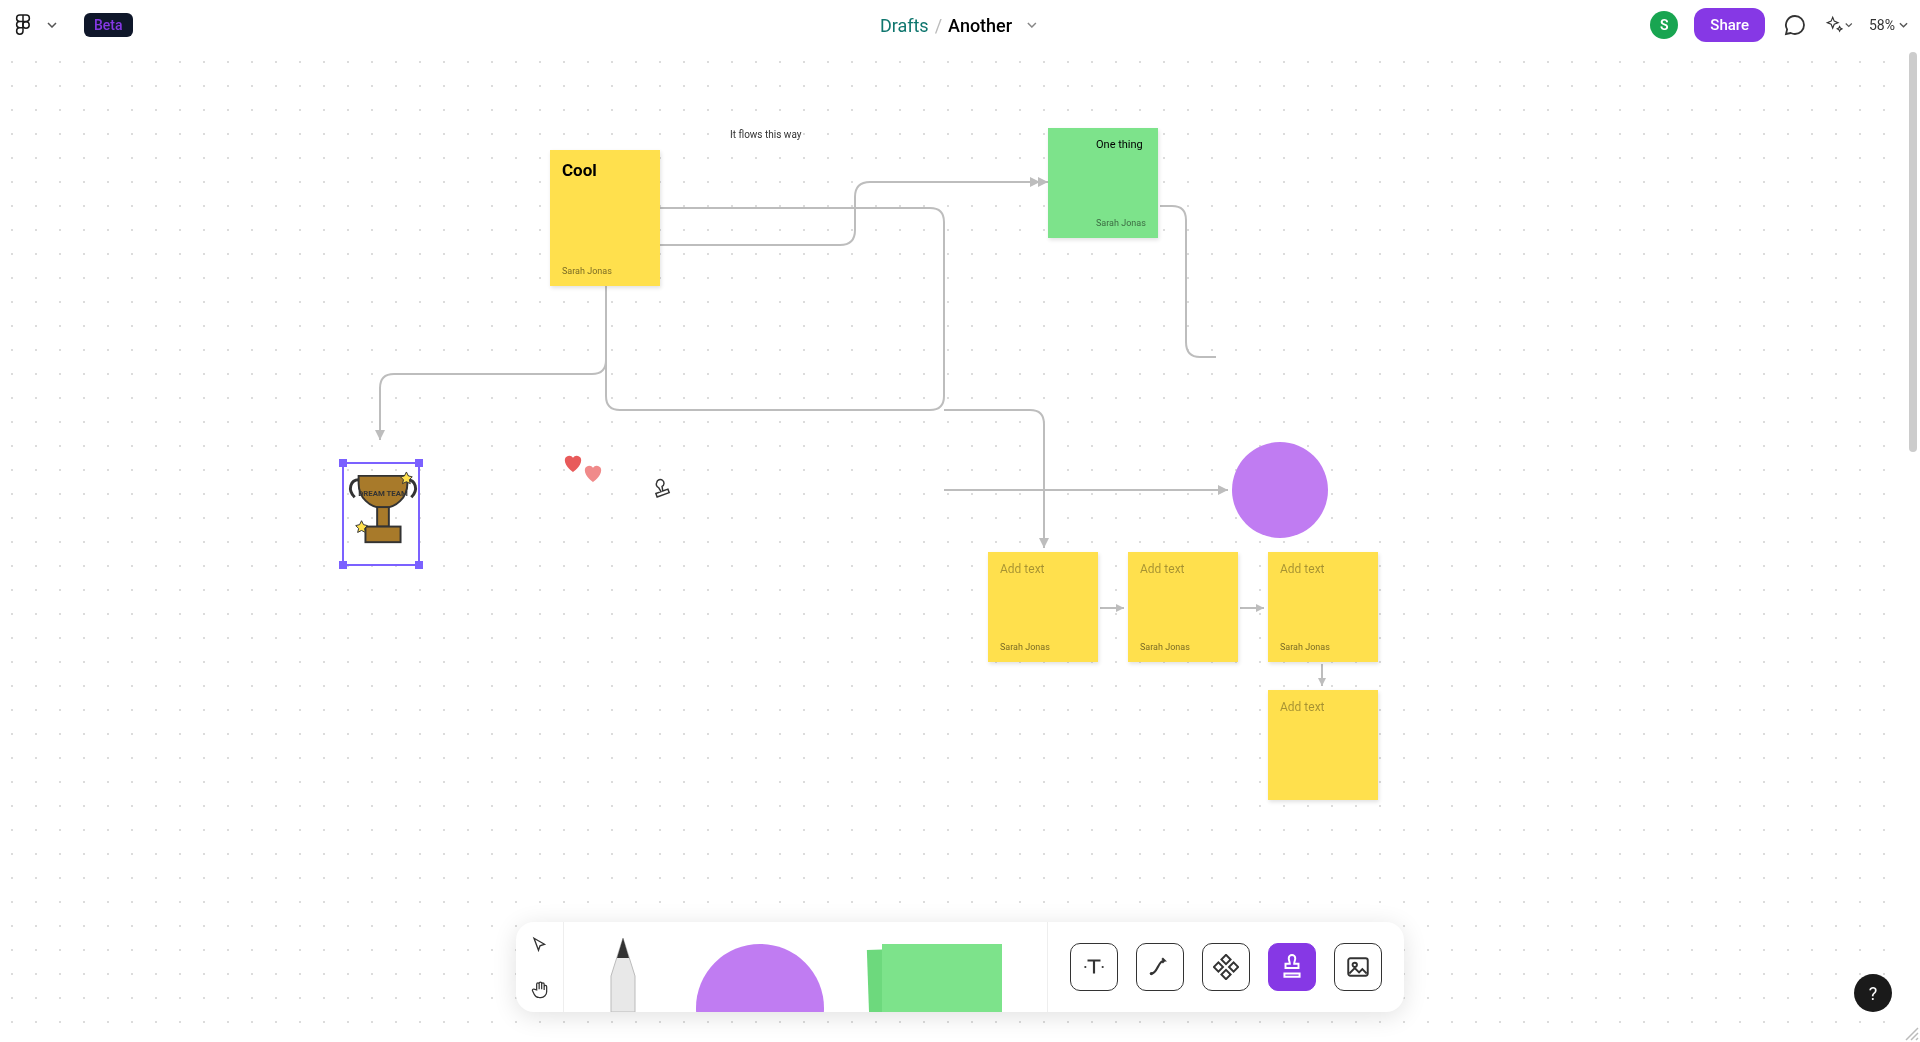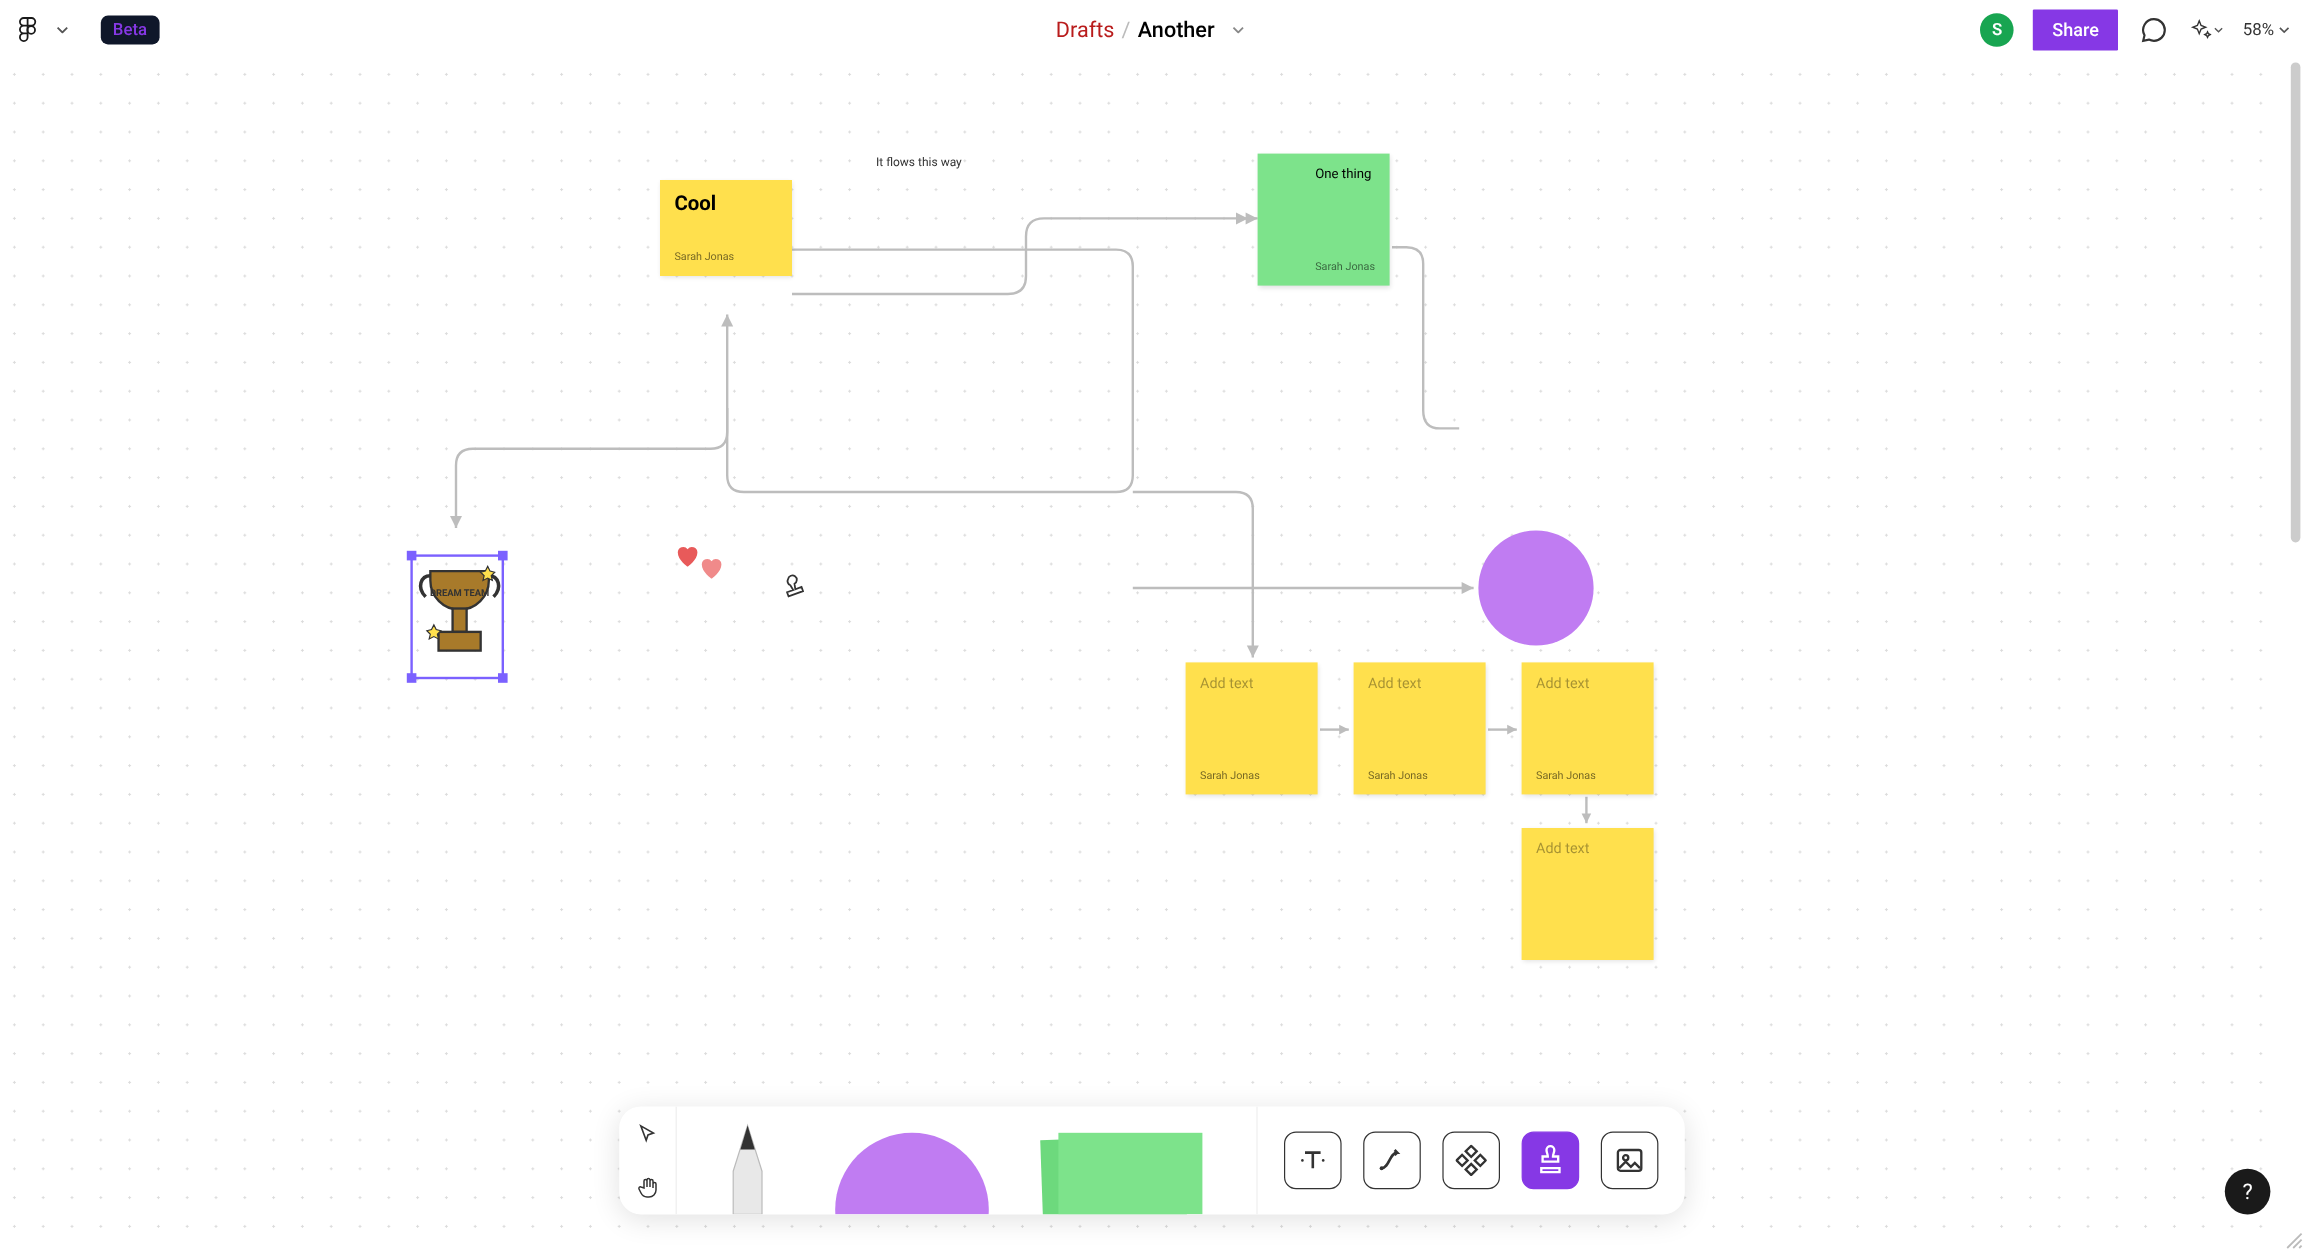--- a/index.html
+++ b/index.html
@@ -5,26 +5,26 @@
 * { margin: 0; padding: 0; box-sizing: border-box; font-family: -apple-system, BlinkMacSystemFont, "Segoe UI", Roboto, sans-serif; }
 body { width: 1920px; height: 1042px; background: #fff; position: relative; overflow: hidden; }
 
 
 .header { position: absolute; top: 0; left: 0; right: 0; height: 50px; display: flex; align-items: center; padding: 0 12px; background: #fff; z-index: 100; }
 .header-left { display: flex; align-items: center; gap: 10px; }
 .logo-icon { width: 22px; height: 22px; display:flex; align-items:center; justify-content:center; }
 .chevron-btn { width: 16px; height: 16px; display: flex; align-items: center; justify-content: center; cursor: pointer; color:#333; }
 .beta-badge { background: #0f172a; color: #8638e5; padding: 4px 10px; border-radius: 6px; font-size: 14px; font-weight: 500; margin-left: 14px; }
 .header-center { position: absolute; left: 50%; transform: translateX(-50%); display: flex; align-items: center; gap: 6px; font-size: 18px; }
-.drafts { color: #b91c1c; }
+.drafts { color: #0f766e; }
 .slash { color: #bbb; }
 .untitled { color: #000; font-weight: 500; }
 .header-right { margin-left: auto; display: flex; align-items: center; gap: 16px; }
 .avatar { width: 28px; height: 28px; border-radius: 50%; background: #18a551; color: #fff; display: flex; align-items: center; justify-content: center; font-weight: 600; font-size: 14px; }
-.share-btn { background: #8638e5; color: #fff; border: none; padding: 8px 16px; border-radius: 1px; font-size: 15px; font-weight: 500; cursor: pointer; }
+.share-btn { background: #8638e5; color: #fff; border: none; padding: 8px 16px; border-radius: 12px; font-size: 15px; font-weight: 500; cursor: pointer; }
 .icon-btn { width: 28px; height: 28px; display: flex; align-items: center; justify-content: center; cursor: pointer; color:#333; }
 .ai-btn { display:flex; align-items:center; gap:2px; }
 .zoom { font-size: 14px; color: #333; display:flex; align-items:center; gap:4px; cursor:pointer; }
 
 
 .canvas { position: absolute; top: 50px; left: 0; right: 14px; bottom: 0; background-image: radial-gradient(circle, #dcdcdc 1px, transparent 1px); background-size: 24px 24px; background-position: 0px 0px; }
 
 .sticky { position: absolute; padding: 10px 12px; box-shadow: 1px 2px 4px rgba(0,0,0,0.12); display:flex; flex-direction:column; justify-content:space-between; }
 .sticky .title { font-weight: 700; font-size: 17px; color:#000; }
 .sticky .placeholder { font-size: 12px; color: rgba(0,0,0,0.35); }
@@ -153,21 +153,21 @@
 
     <path d="M1100 558 L1124 558"></path>
       <polygon class="arrow" points="1124,558 1116,554 1116,562"></polygon>
     <path d="M1240 558 L1264 558"></path>
       <polygon class="arrow" points="1264,558 1256,554 1256,562"></polygon>
 
     <path d="M1322 614 L1322 636"></path>
       <polygon class="arrow" points="1322,636 1318,628 1326,628"></polygon>
   </svg>
 
-  <div class="sticky yellow" style="left:550px; top:100px; width:110px; height:80px;">
+  <div class="sticky yellow" style="left:550px; top:100px; width:110px; height:136px;">
     <div class="title">Cool</div>
     <div class="author">Sarah Jonas</div>
   </div>
 
   <div class="sticky green" style="left:1048px; top:78px; width:110px; height:110px;padding-left:48px;">
     <div class="title" style="font-weight:400; font-size:11px;">One thing</div>
     <div class="author">Sarah Jonas</div>
   </div>
 
 

